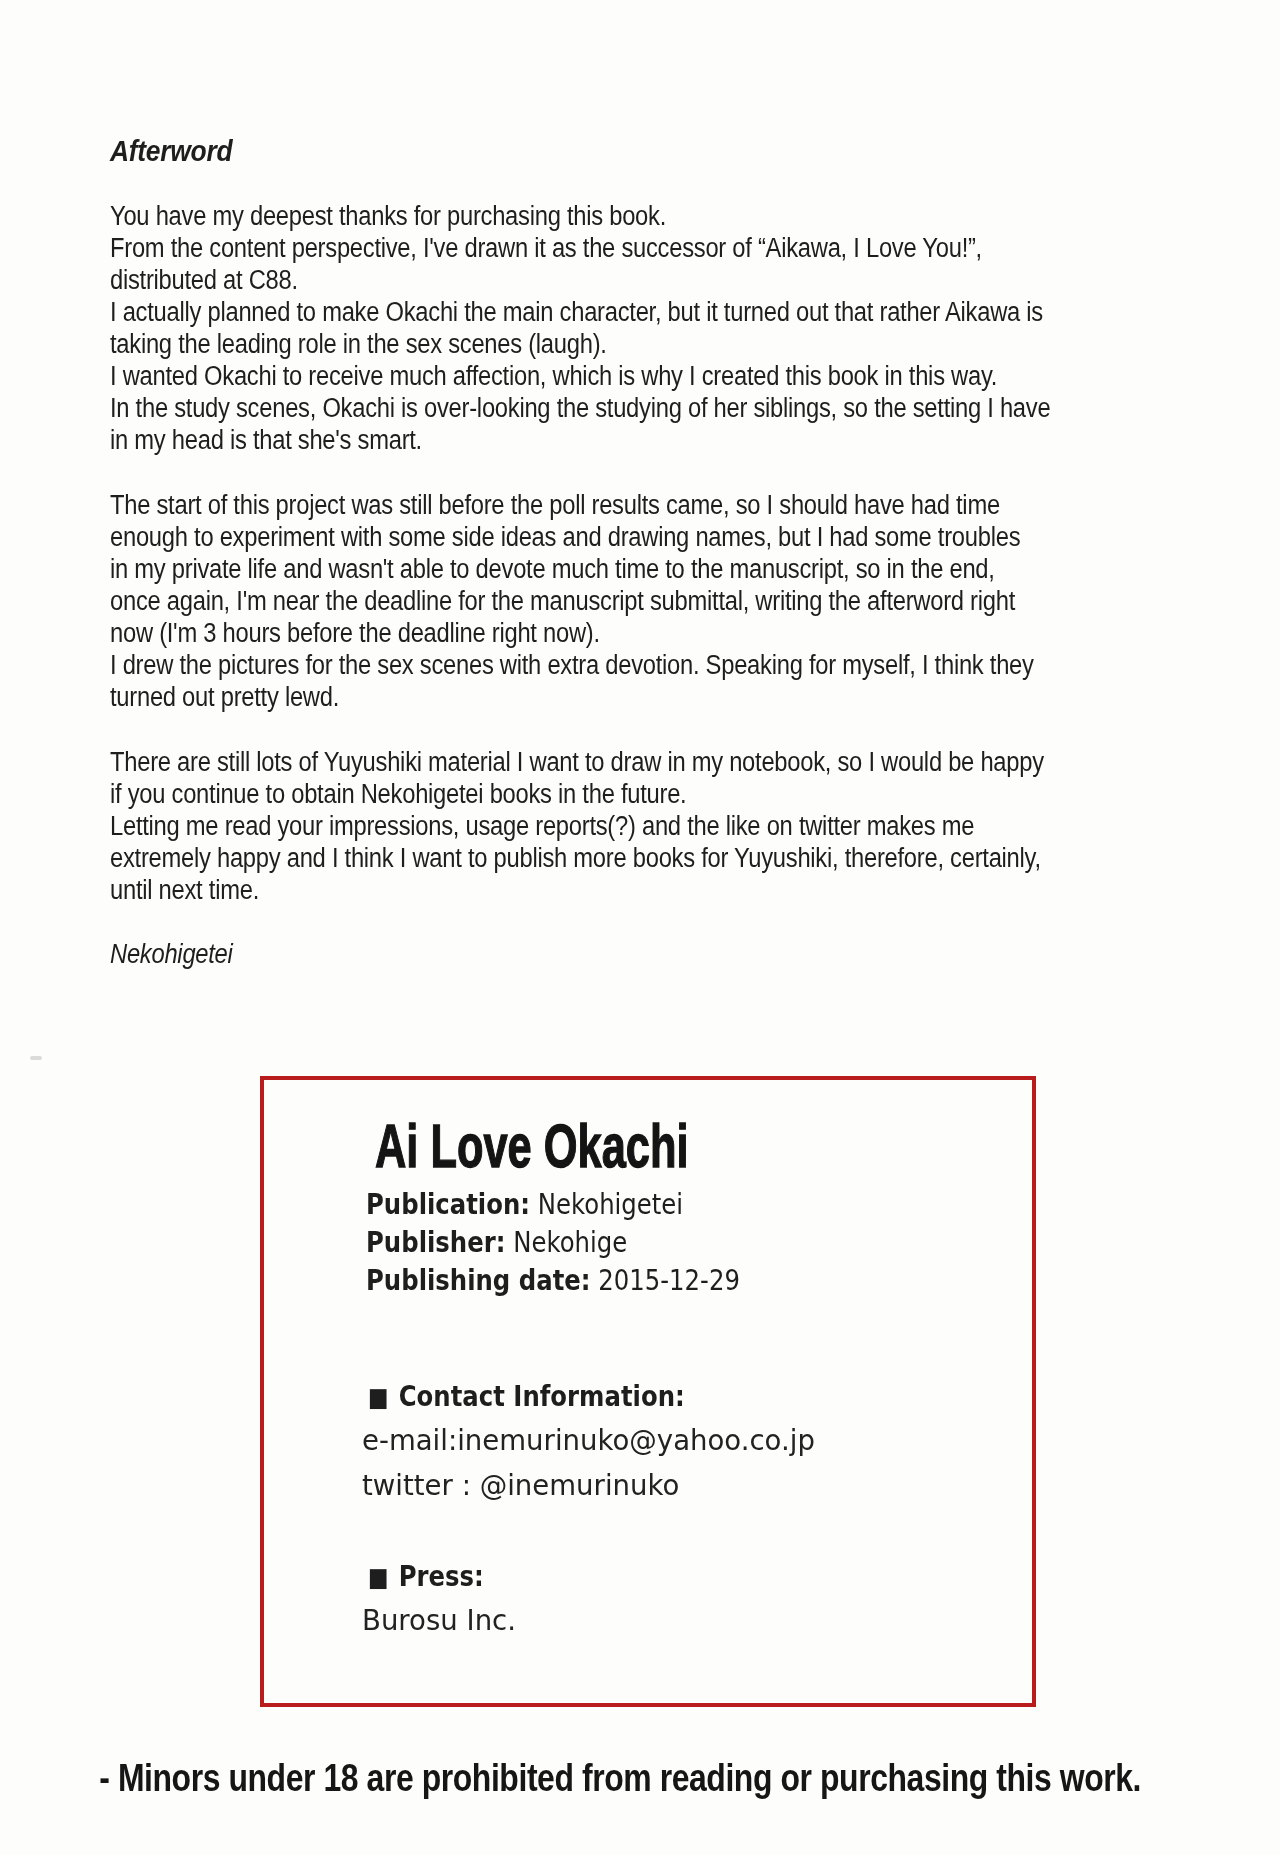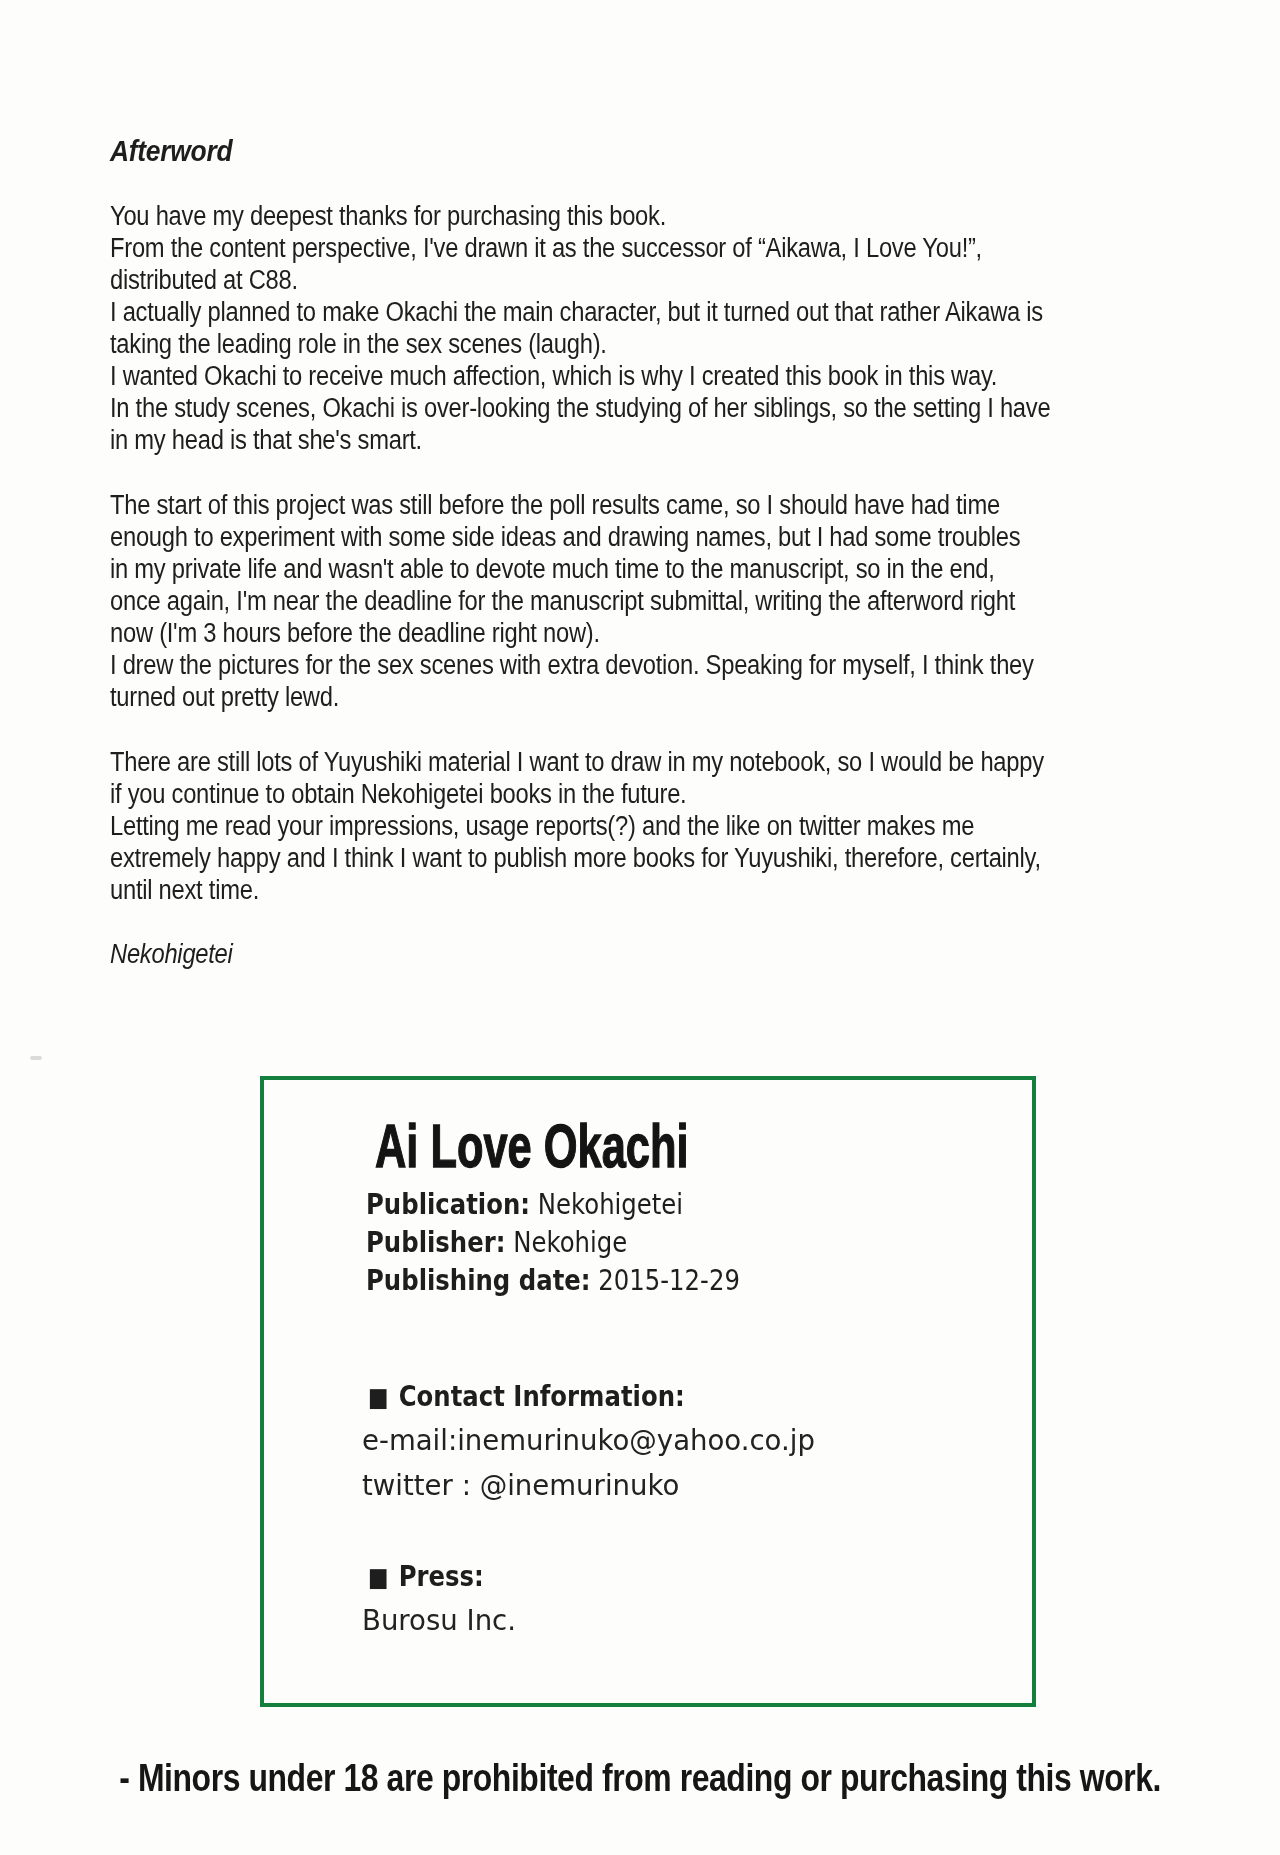--- a/index.html
+++ b/index.html
@@ -19,21 +19,21 @@
     line-height:32px;letter-spacing:-0.3px;
   }
   .para{margin:33px 0 0 0;}
   .para .line,.sig{
     font-size:27px;line-height:32px;white-space:pre;letter-spacing:-0.3px;
   }
   .sig{font-style:italic;margin-top:32px;}
   
   .colophon{
     position:absolute;left:260px;top:1076px;width:776px;height:631px;
-    border:4px solid #15803d;box-sizing:border-box;background:#fdfdfc;
+    border:4px solid #b91c1c;box-sizing:border-box;background:#fdfdfc;
     font-family:"DejaVu Sans", sans-serif;
   }
   .colophon .title{
     position:absolute;left:111px;top:36px;
     font-family:"Liberation Sans", sans-serif;
     font-size:62px;font-weight:bold;line-height:60px;white-space:pre;
     letter-spacing:0px;color:#141414;
     transform:scaleX(0.70);transform-origin:0 0;
     -webkit-text-stroke:1.3px #141414;
   }
@@ -49,21 +49,21 @@
     transform:scaleX(0.84);transform-origin:0 0;
   }
   .sectionhead .bullet{font-size:26px;margin-right:12px;}
   .plainline{
     position:absolute;left:98px;width:760px;
     font-size:29px;line-height:36px;white-space:pre;color:#222;
     transform:scaleX(0.95);transform-origin:0 0;
   }
   
   .footer-notice{
-    position:absolute;left:0;top:1758px;width:1280px;text-align:center;
+    position:absolute;left:0;top:1758px;width:1280px;text-align:left;
   }
   .footer-notice .inner{
     display:inline-block;font-size:38px;line-height:40px;font-weight:bold;
     white-space:pre;letter-spacing:-0.5px;color:#161616;
     transform:scaleX(0.84);transform-origin:50% 0;
   }
   
   .artifact{
     position:absolute;left:30px;top:1056px;width:12px;height:4px;
     background:#c4c4c4;border-radius:2px;opacity:.6;

